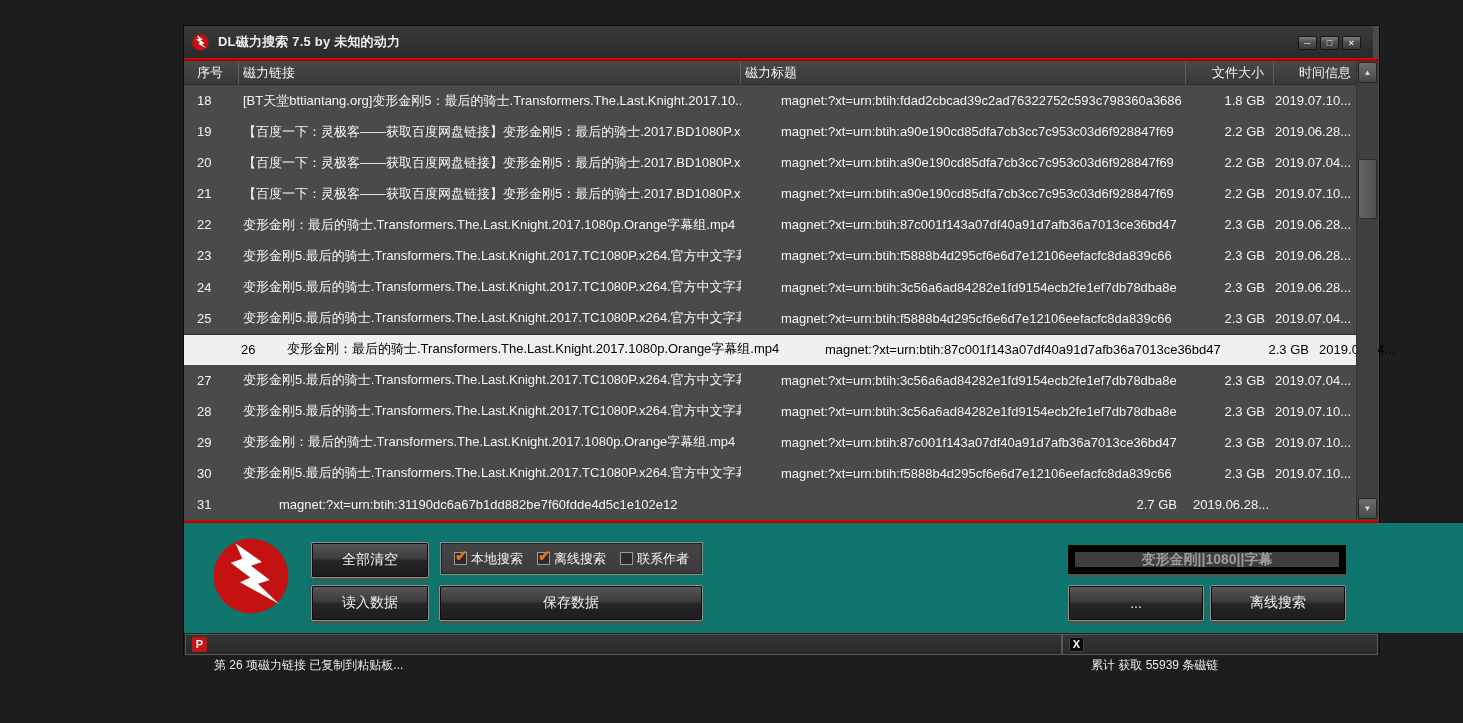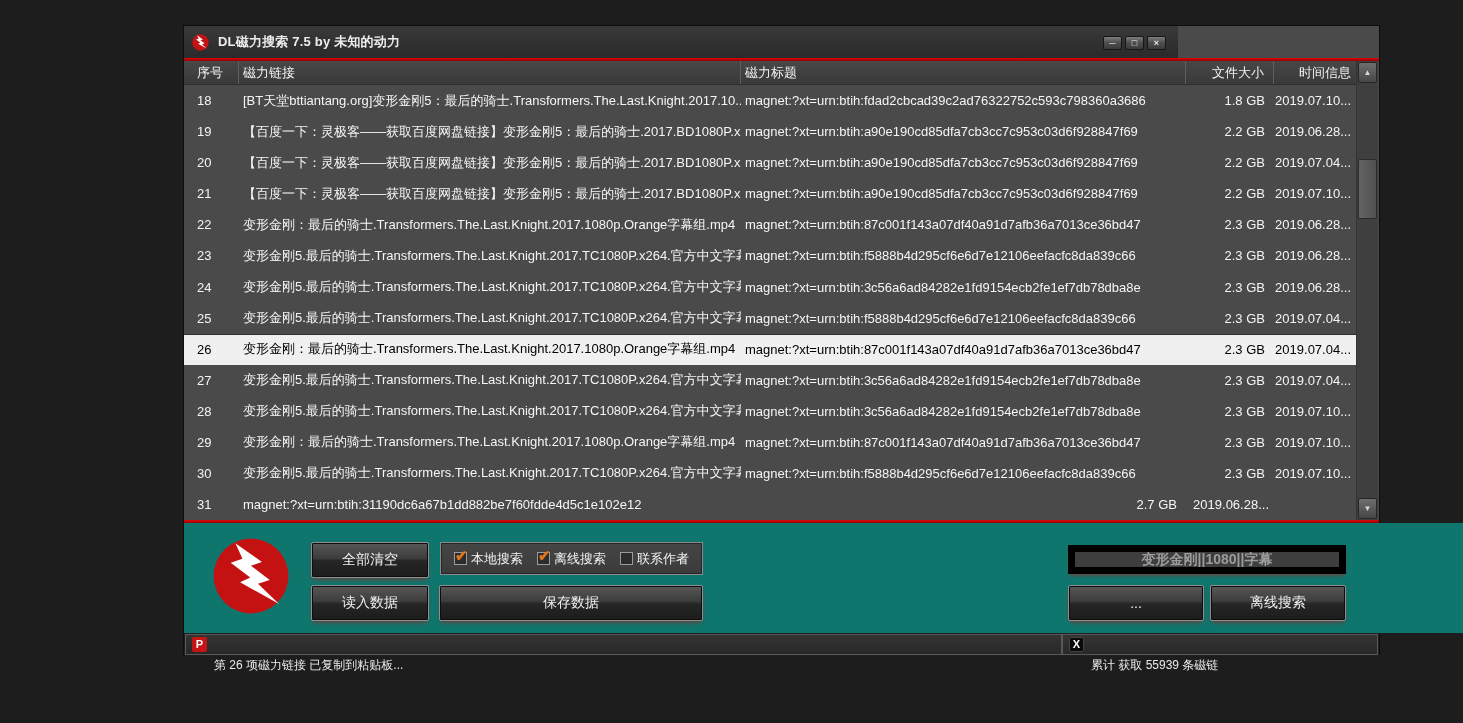--- a/index.html
+++ b/index.html
@@ -6,21 +6,21 @@
   body{
     width:1463px;height:723px;background:#1d1d1d;overflow:hidden;
     font-family:"Liberation Sans",sans-serif;position:relative;
   }
   .window{
     position:absolute;left:183px;top:25px;width:1197px;height:630px;
     background:#4a4a4a;border:1px solid #0d0d0d;box-sizing:border-box;
   }
   
   .titlebar{
-    position:absolute;left:0;top:0;width:994px;height:32px;
+    position:absolute;left:0;top:0;width:1189px;height:32px;
     background:linear-gradient(#3a3a3a,#2a2a2a);display:flex;align-items:center;
   }
   .titlebar .app-logo{width:17px;height:17px;margin-left:8px;flex:0 0 auto;}
   .title-text{color:#ededed;font-size:13px;font-weight:bold;margin-left:9px;letter-spacing:.2px;}
   .win-controls{position:absolute;right:12px;top:10px;display:flex;gap:3px;}
   .win-btn{
     width:19px;height:14px;border:1px solid #161616;border-radius:2px;
     background:linear-gradient(#7d7d7d,#505050 45%,#3a3a3a);
     color:#e6e6e6;font-size:9px;line-height:13px;text-align:center;font-weight:bold;
     box-sizing:border-box;cursor:default;
@@ -41,28 +41,28 @@
   .hcell.h0{padding-left:13px;}
   .hcell.h1{padding-left:4px;}
   .hcell.h2{padding-left:4px;}
   .hcell.h3{text-align:right;padding-right:9px;}
   .hcell.h4{text-align:right;padding-right:5px;border-right:none;}
   .rows{
     position:absolute;left:0;top:59px;width:1172px;height:435px;
     display:flex;flex-direction:column;
   }
   .trow{flex:1;display:grid;grid-template-columns:55px 502px 445px 88px 82px;align-items:center;}
-  .trow.selected{background:#f0f0f0;box-shadow:inset 0 1px 0 #303030;}
+  .trow.selected{background:#f0f0f0;box-shadow:inset 0 1px 0 #303030;padding-left:44px;}
   .cell{
     color:#f5f5f5;font-size:13px;white-space:nowrap;overflow:hidden;box-sizing:border-box;
   }
   .trow.selected .cell{color:#000;}
   .cell.c0{padding-left:13px;}
   .cell.c1{padding-left:4px;}
-  .cell.c2{padding-left:4px;}
+  .cell.c2{padding-left:4px;margin-left:36px;}
   .cell.c3{text-align:right;padding-right:9px;}
   .cell.c4{text-align:right;padding-right:5px;}
   
   .vscroll{
     position:absolute;left:1172px;top:35px;width:22px;height:459px;
     background:#3f3f3f;border-left:1px solid #333;box-sizing:border-box;
   }
   .sc-btn{
     position:absolute;left:1px;width:19px;height:21px;
     background:linear-gradient(#6e6e6e,#474747);border:1px solid #262626;

